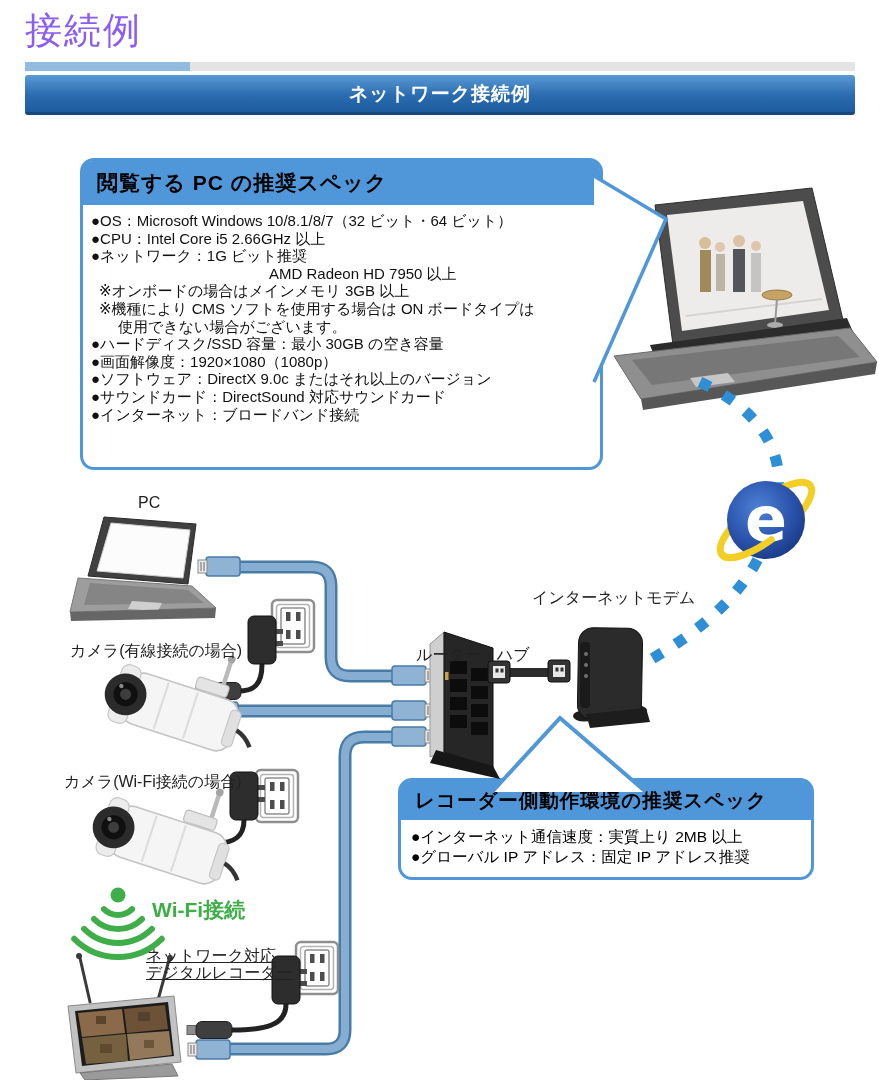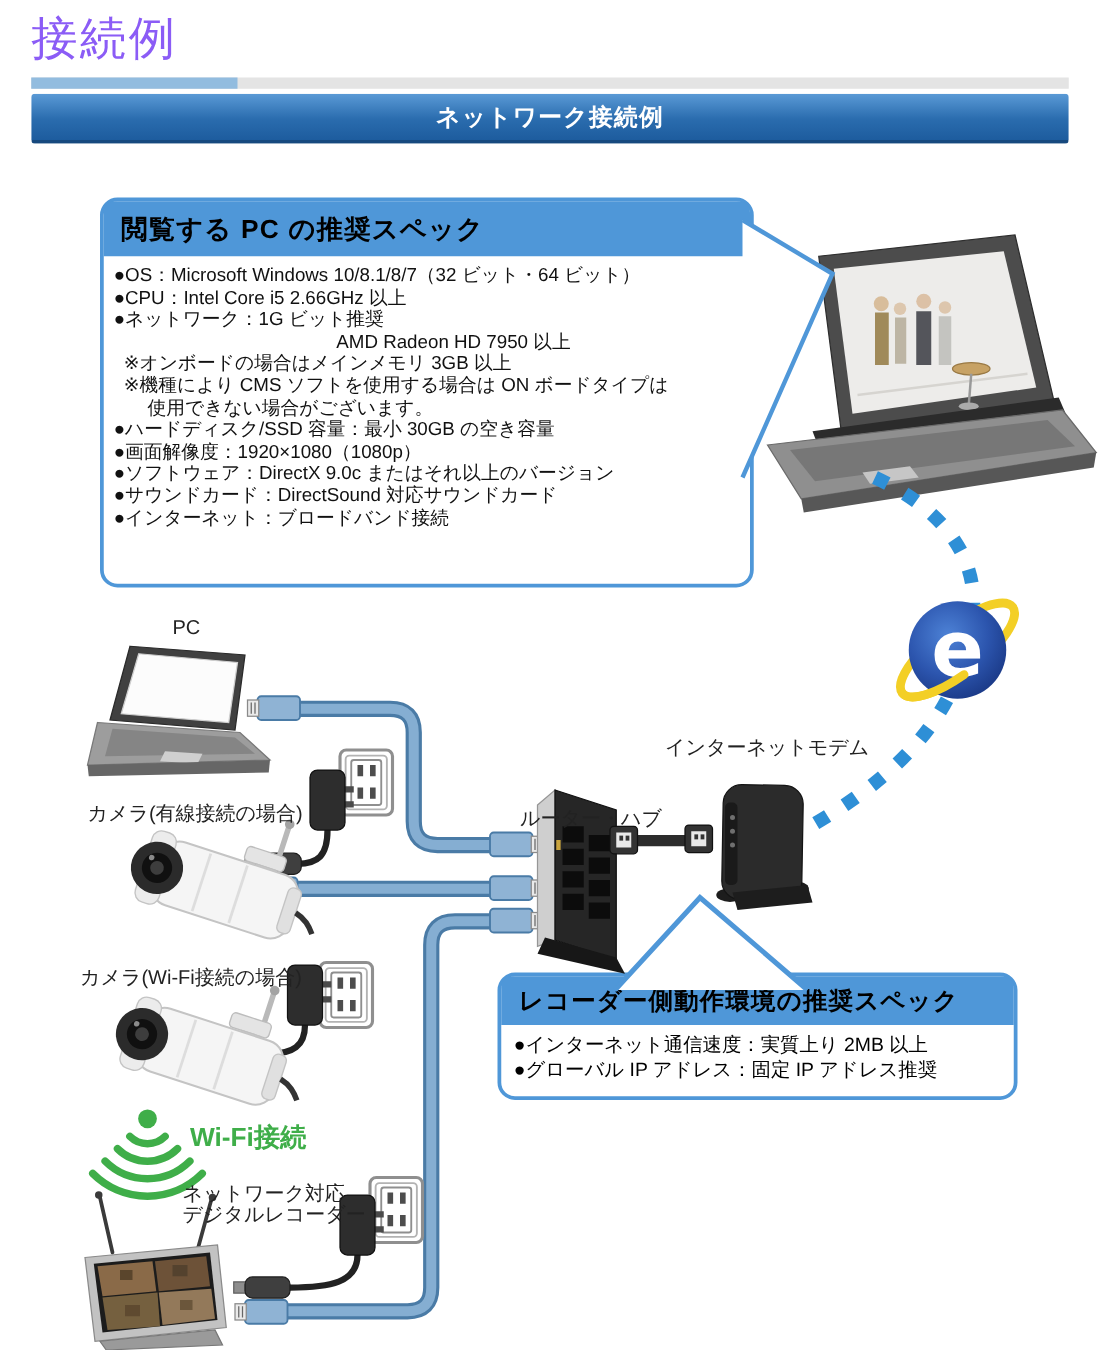--- a/index.html
+++ b/index.html
@@ -31,21 +31,21 @@
   .ind-note2{padding-left:27px;}
 
   
   .lbl{position:absolute;color:#222;font-size:16px;z-index:3;white-space:nowrap;}
   .lbl-pc{left:138px;top:494px;}
   .lbl-cam1{left:70px;top:641px;}
   .lbl-cam2{left:64px;top:772px;}
   .lbl-router{left:416px;top:603px;margin-top:42px;}
   .lbl-modem{left:532px;top:588px;}
   .lbl-wifi{left:152px;top:896px;color:#3fae49;font-weight:bold;font-size:21px;}
-  .lbl-rec{left:146px;top:947px;line-height:17px;text-align:left;}
+  .lbl-rec{left:146px;top:947px;line-height:17px;text-align:left;text-decoration:underline;}
 
   svg.art{position:absolute;left:0;top:0;z-index:2;pointer-events:none;}
 </style>
 </head>
 <body>
 
 <div class="canvas">
 
   <div class="page-title">接続例</div>
   <div class="thinbar">

